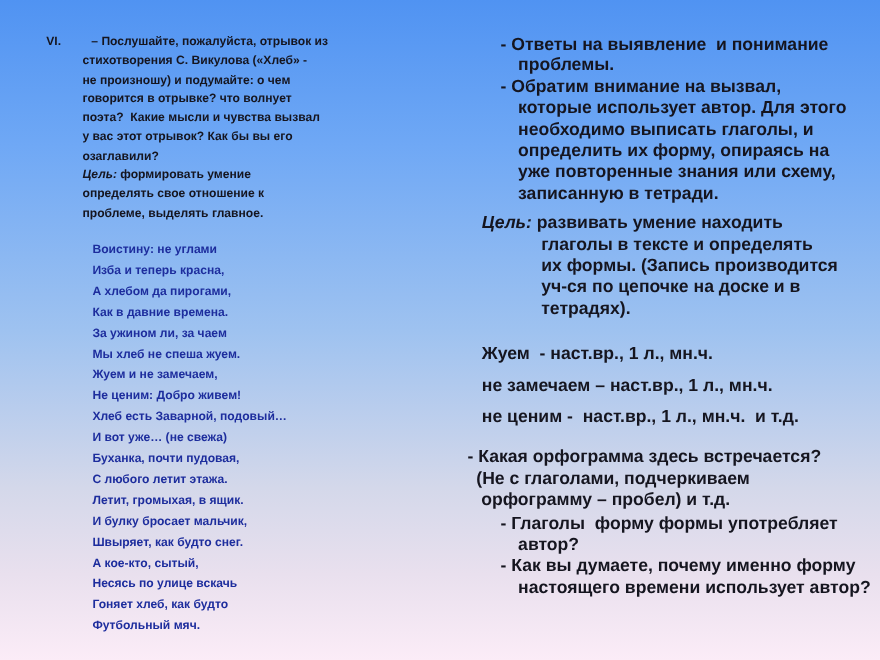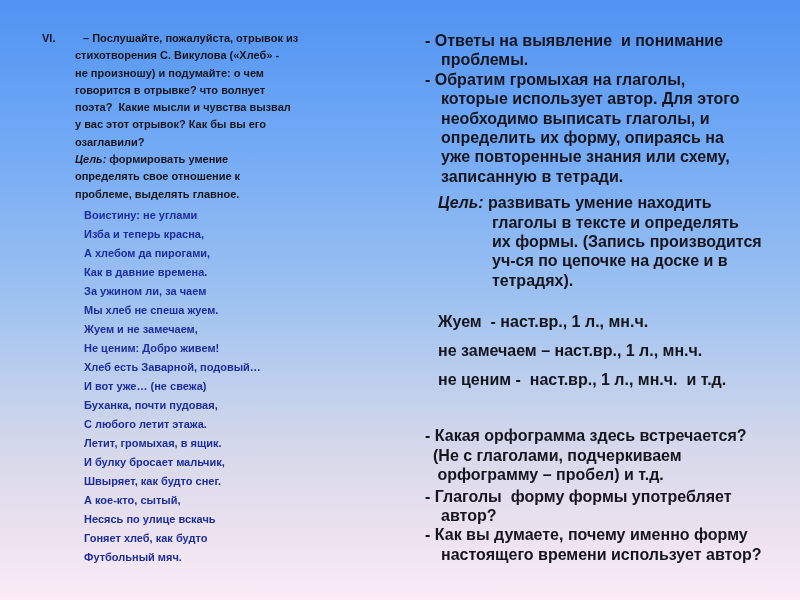--- a/index.html
+++ b/index.html
@@ -43,38 +43,38 @@
     line-height: 19.4px;
   }
   p { white-space: pre-wrap; }
   .numbered { display: flex; align-items: flex-start; }
   .marker { width: 33px; flex: none; line-height: 17.3px; }
   .numbered-content { flex: 1; }
   .intro { line-height: 17.3px; text-indent: 8px; }
   .goal-left { line-height: 17.3px; }
   .goal-label { font-style: italic; }
   .poem {
-    margin-top: 3px;
+    margin-top: 15px;
     padding-left: 9px;
     line-height: 19px;
     color: var(--poem-blue);
   }
-  .bullet { padding-left: 16px; text-indent: -16px; }
+  .bullet { padding-left: 16px; text-indent: -16px; margin-left: 30px; }
   .bullet-tight { padding-left: 8px; text-indent: -8px; }
   .goal-right {
     margin-top: 7px;
     padding-left: 67px;
     text-indent: -54px;
   }
   .analysis {
     margin-top: 17px;
     padding-left: 13px;
     line-height: 29px;
   }
-  .q1 { margin-top: 32px; }
+  .q1 { margin-top: 12px; }
   .q2 { margin-top: 2px; }
 </style>
 </head>
 <body>
 
 <div class="slide">
 
   <div class="col-left">
     <div class="numbered">
       <div class="marker">VI.</div>
@@ -108,21 +108,21 @@
 Несясь по улице вскачь
 Гоняет хлеб, как будто
 Футбольный мяч.</p>
       </div>
     </div>
   </div>
 
   <div class="col-right">
     <p class="bullet">- Ответы на выявление  и понимание
 проблемы.</p>
-    <p class="bullet">- Обратим громыхая на глаголы,
+    <p class="bullet">- Обратим внимание на вызвал,
 которые использует автор. Для этого
 необходимо выписать глаголы, и
 определить их форму, опираясь на
 уже повторенные знания или схему,
 записанную в тетради.</p>
     <p class="goal-right"><span class="goal-label">Цель:</span><span> развивать умение находить
 глаголы в тексте и определять
 их формы. (Запись производится
 уч-ся по цепочке на доске и в
 тетрадях).</span></p>

